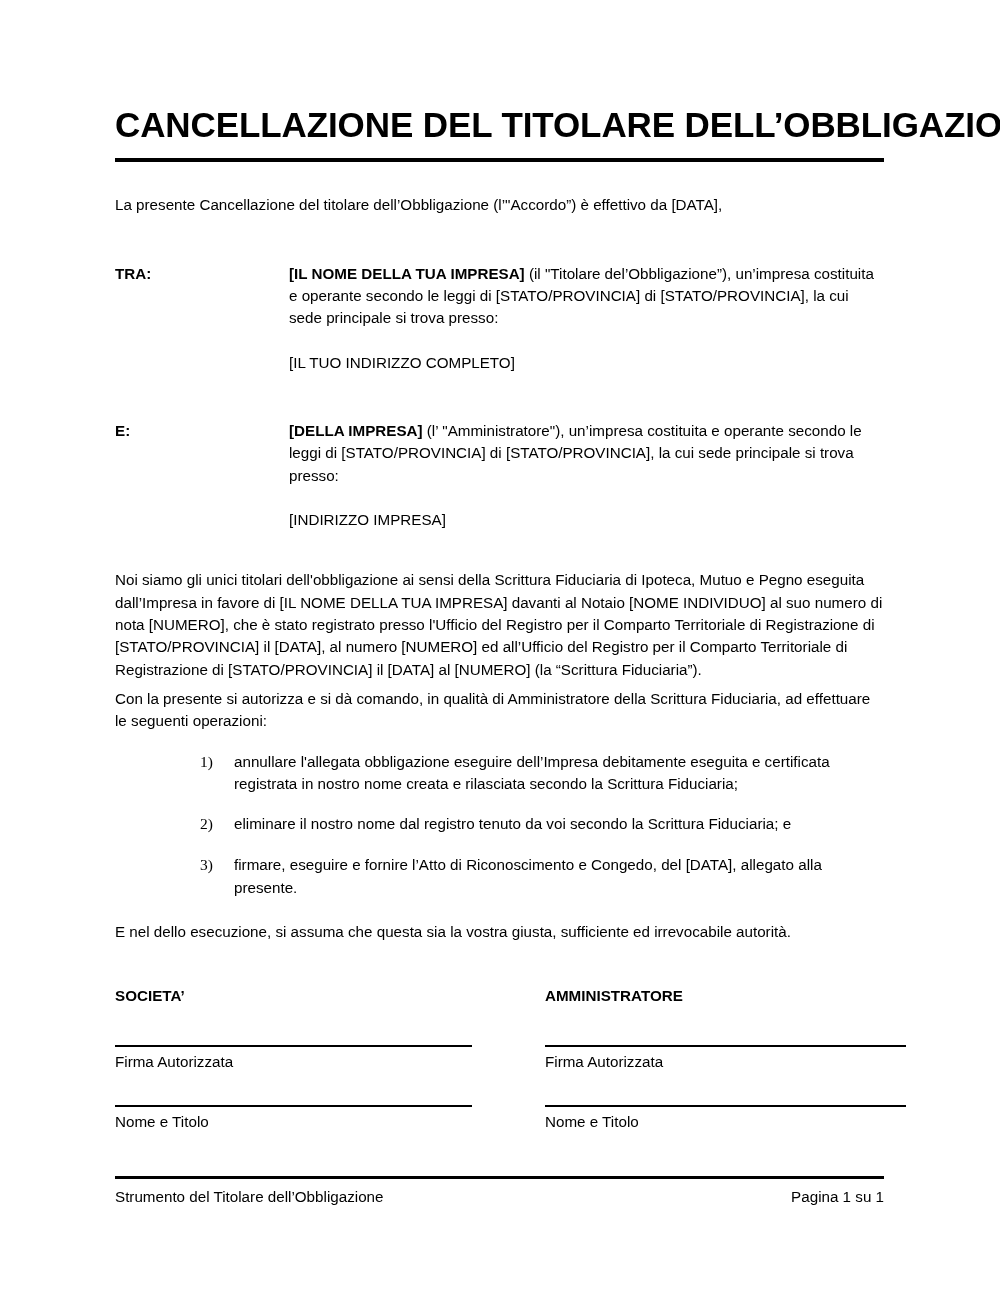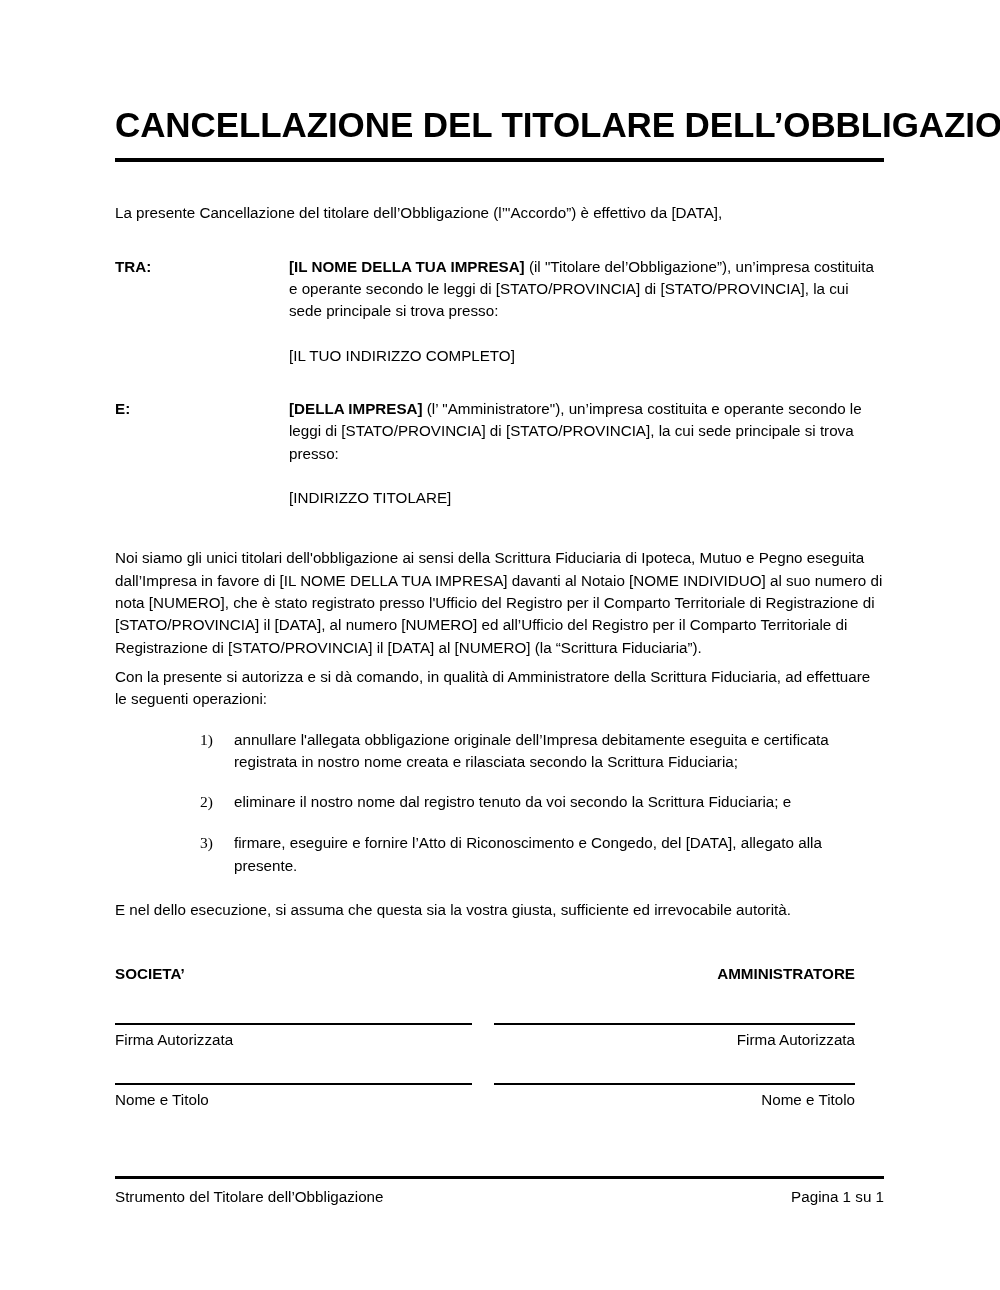--- a/index.html
+++ b/index.html
@@ -42,26 +42,26 @@
     width: 769px;
   }
 
   
   .para {
     font-size: 15.2px;
     line-height: 1.47;
     text-align: left;
     margin: 0;
   }
-  .intro { padding-top: 40px; }
+  .intro { padding-top: 32px; }
 
   
   .party {
     display: flex;
-    margin-top: 31px;
+    margin-top: 46px;
   }
   .party-label {
     width: 174px;
     flex: 0 0 174px;
     font-size: 15.2px;
     font-weight: bold;
     line-height: 1.47;
   }
   .party-body {
     flex: 1 1 auto;
@@ -110,22 +110,21 @@
     margin-top: 42px;
     display: flex;
   }
   .sig-col {
     width: 357px;
     flex: 0 0 357px;
   }
   .sig-col.right {
     width: 361px;
     flex: 0 0 361px;
-    margin-left: 22px;
-    text-align: right;
+    margin-left: 73px;
   }
   .sig-heading {
     font-size: 15.2px;
     line-height: 1.47;
     font-weight: bold;
   }
   .sig-rule {
     margin-top: 37px;
     height: 2px;
     background: #000;
@@ -174,32 +173,32 @@
     <div class="party-body">
       <b>[IL NOME DELLA TUA IMPRESA]</b><span> (il "Titolare del’Obbligazione”), un’impresa costituita e operante secondo le leggi di [STATO/PROVINCIA] di [STATO/PROVINCIA], la cui sede principale si trova presso:</span>
       <div class="party-address">[IL TUO INDIRIZZO COMPLETO]</div>
     </div>
   </div>
 
   <div class="party">
     <div class="party-label">E:</div>
     <div class="party-body">
       <b>[DELLA IMPRESA]</b><span> (l’ "Amministratore"), un’impresa costituita e operante secondo le leggi di [STATO/PROVINCIA] di [STATO/PROVINCIA], la cui sede principale si trova presso:</span>
-      <div class="party-address">[INDIRIZZO TITOLARE]</div>
+      <div class="party-address">[INDIRIZZO IMPRESA]</div>
     </div>
   </div>
 
   <p class="para gap-recital">Noi siamo gli unici titolari dell'obbligazione ai sensi della Scrittura Fiduciaria di Ipoteca, Mutuo e Pegno eseguita dall’Impresa in favore di [IL NOME DELLA TUA IMPRESA] davanti al Notaio [NOME INDIVIDUO] al suo numero di nota [NUMERO], che è stato registrato presso l'Ufficio del Registro per il Comparto Territoriale di Registrazione di [STATO/PROVINCIA] il [DATA], al numero [NUMERO] ed all’Ufficio del Registro per il Comparto Territoriale di Registrazione di [STATO/PROVINCIA] il [DATA] al [NUMERO] (la “Scrittura Fiduciaria”).</p>
 
   <p class="para gap-auth">Con la presente si autorizza e si dà comando, in qualità di Amministratore della Scrittura Fiduciaria, ad effettuare le seguenti operazioni:</p>
 
   <ol class="num-list">
     <li class="num-item">
       <span class="num-marker">1)</span>
-      <span class="num-text">annullare l'allegata obbligazione originale dell’Impresa debitamente eseguita e certificata registrata in nostro nome creata e rilasciata secondo la Scrittura Fiduciaria;</span>
+      <span class="num-text">annullare l'allegata obbligazione eseguire dell’Impresa debitamente eseguita e certificata registrata in nostro nome creata e rilasciata secondo la Scrittura Fiduciaria;</span>
     </li>
     <li class="num-item">
       <span class="num-marker">2)</span>
       <span class="num-text">eliminare il nostro nome dal registro tenuto da voi secondo la Scrittura Fiduciaria; e</span>
     </li>
     <li class="num-item">
       <span class="num-marker">3)</span>
       <span class="num-text">firmare, eseguire e fornire l’Atto di Riconoscimento e Congedo, del [DATA], allegato alla presente.</span>
     </li>
   </ol>

